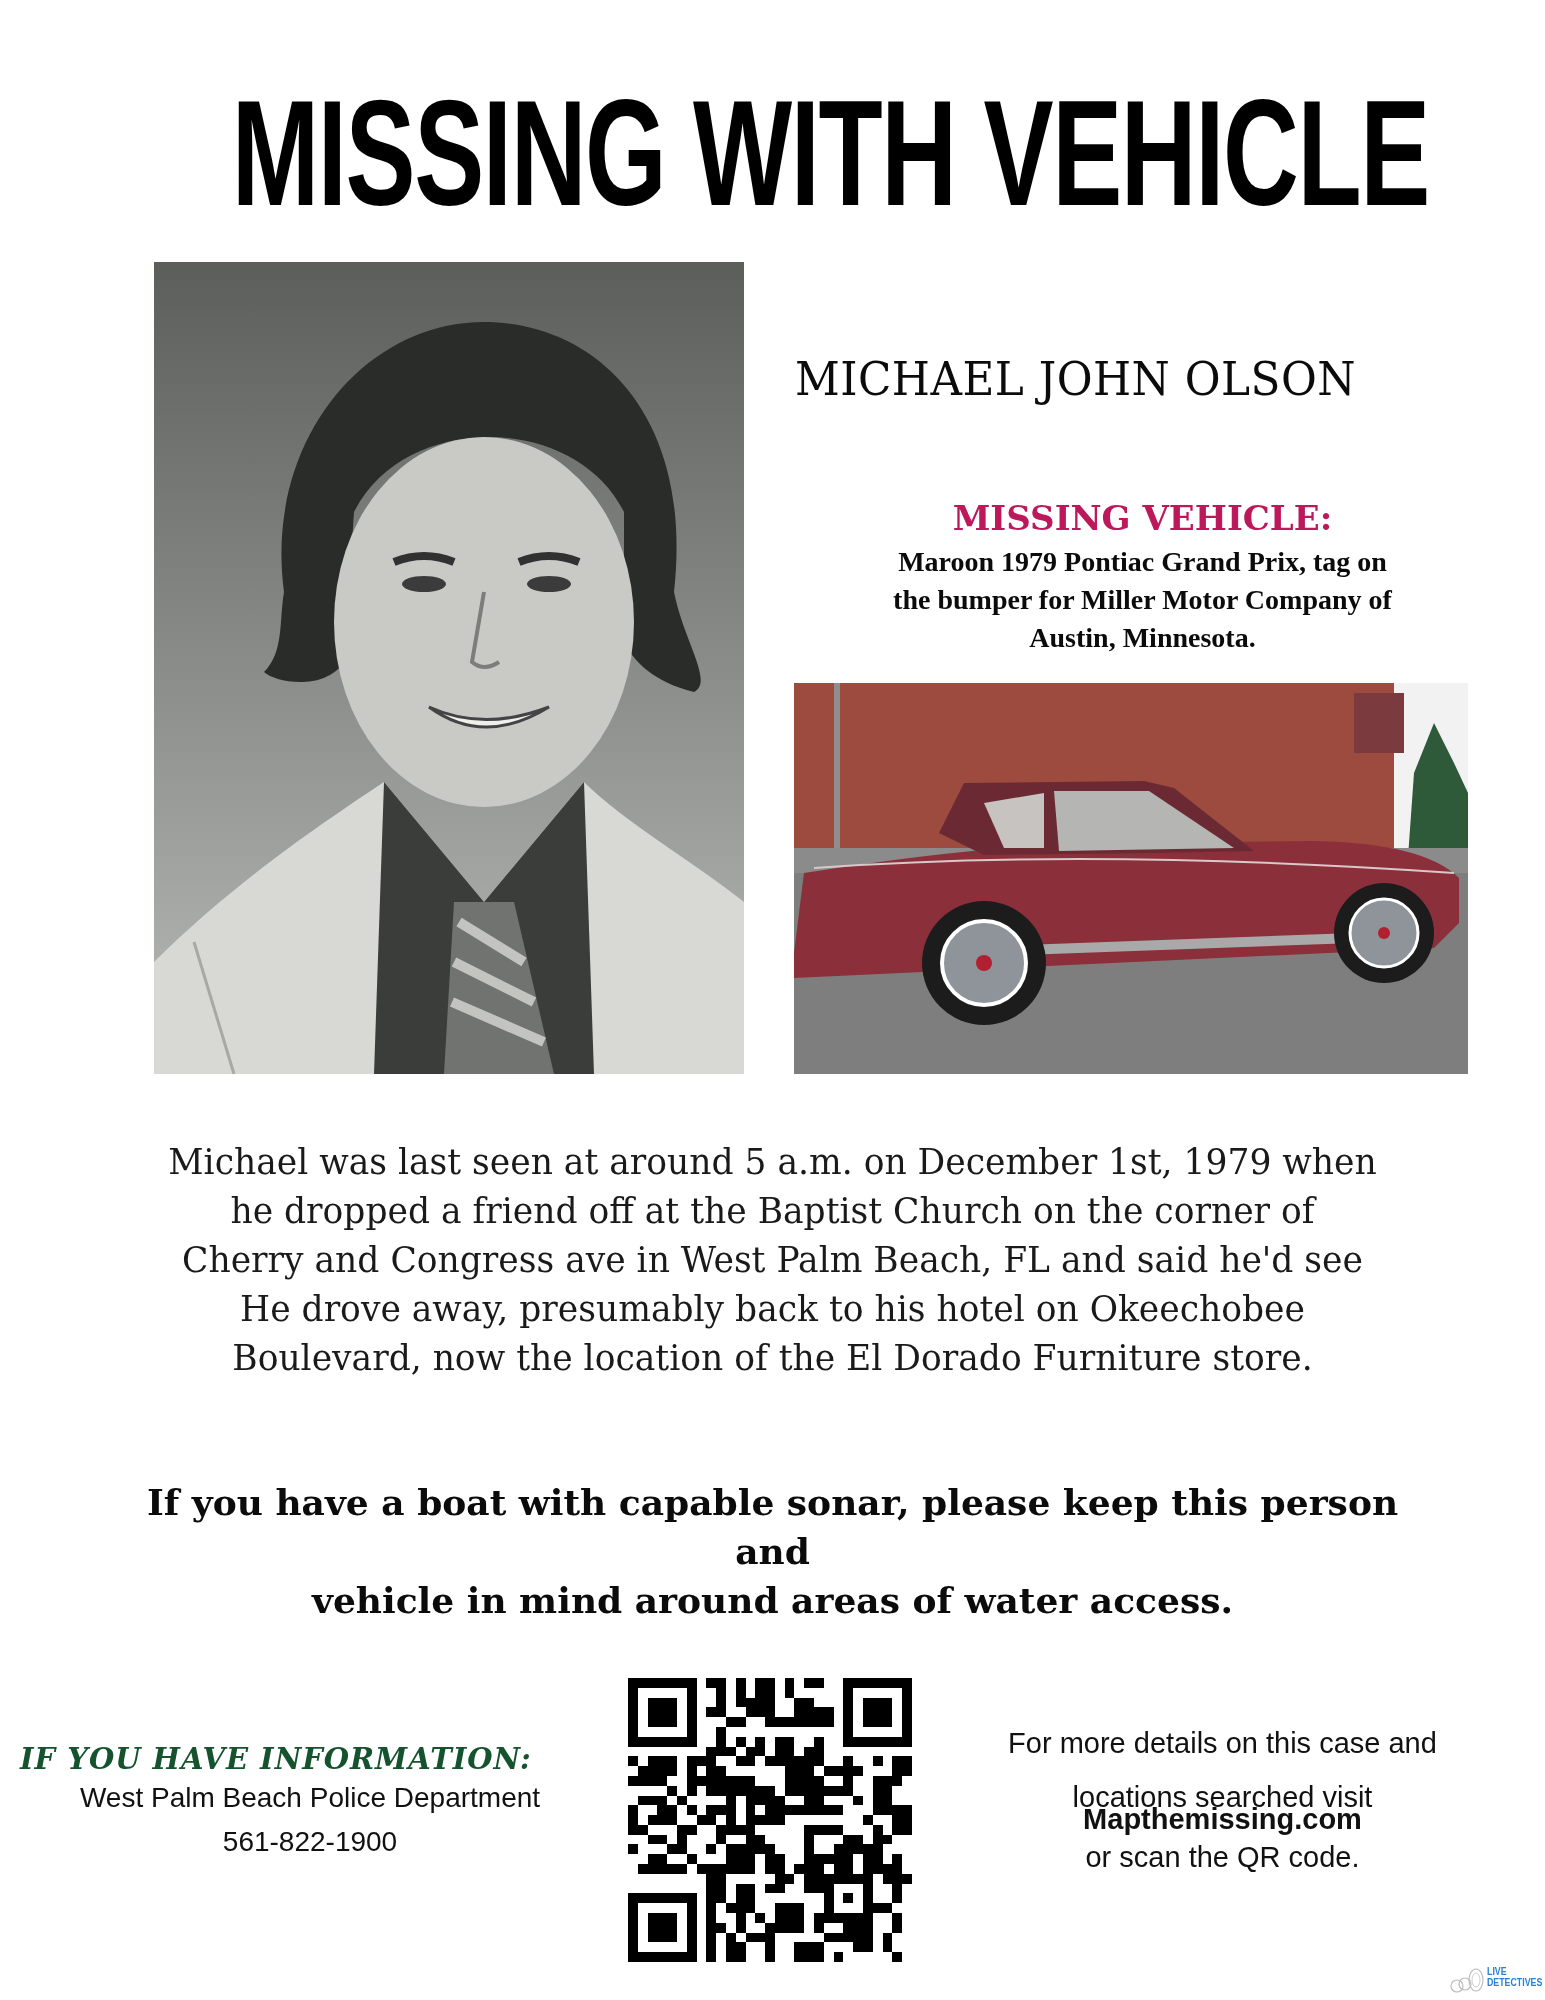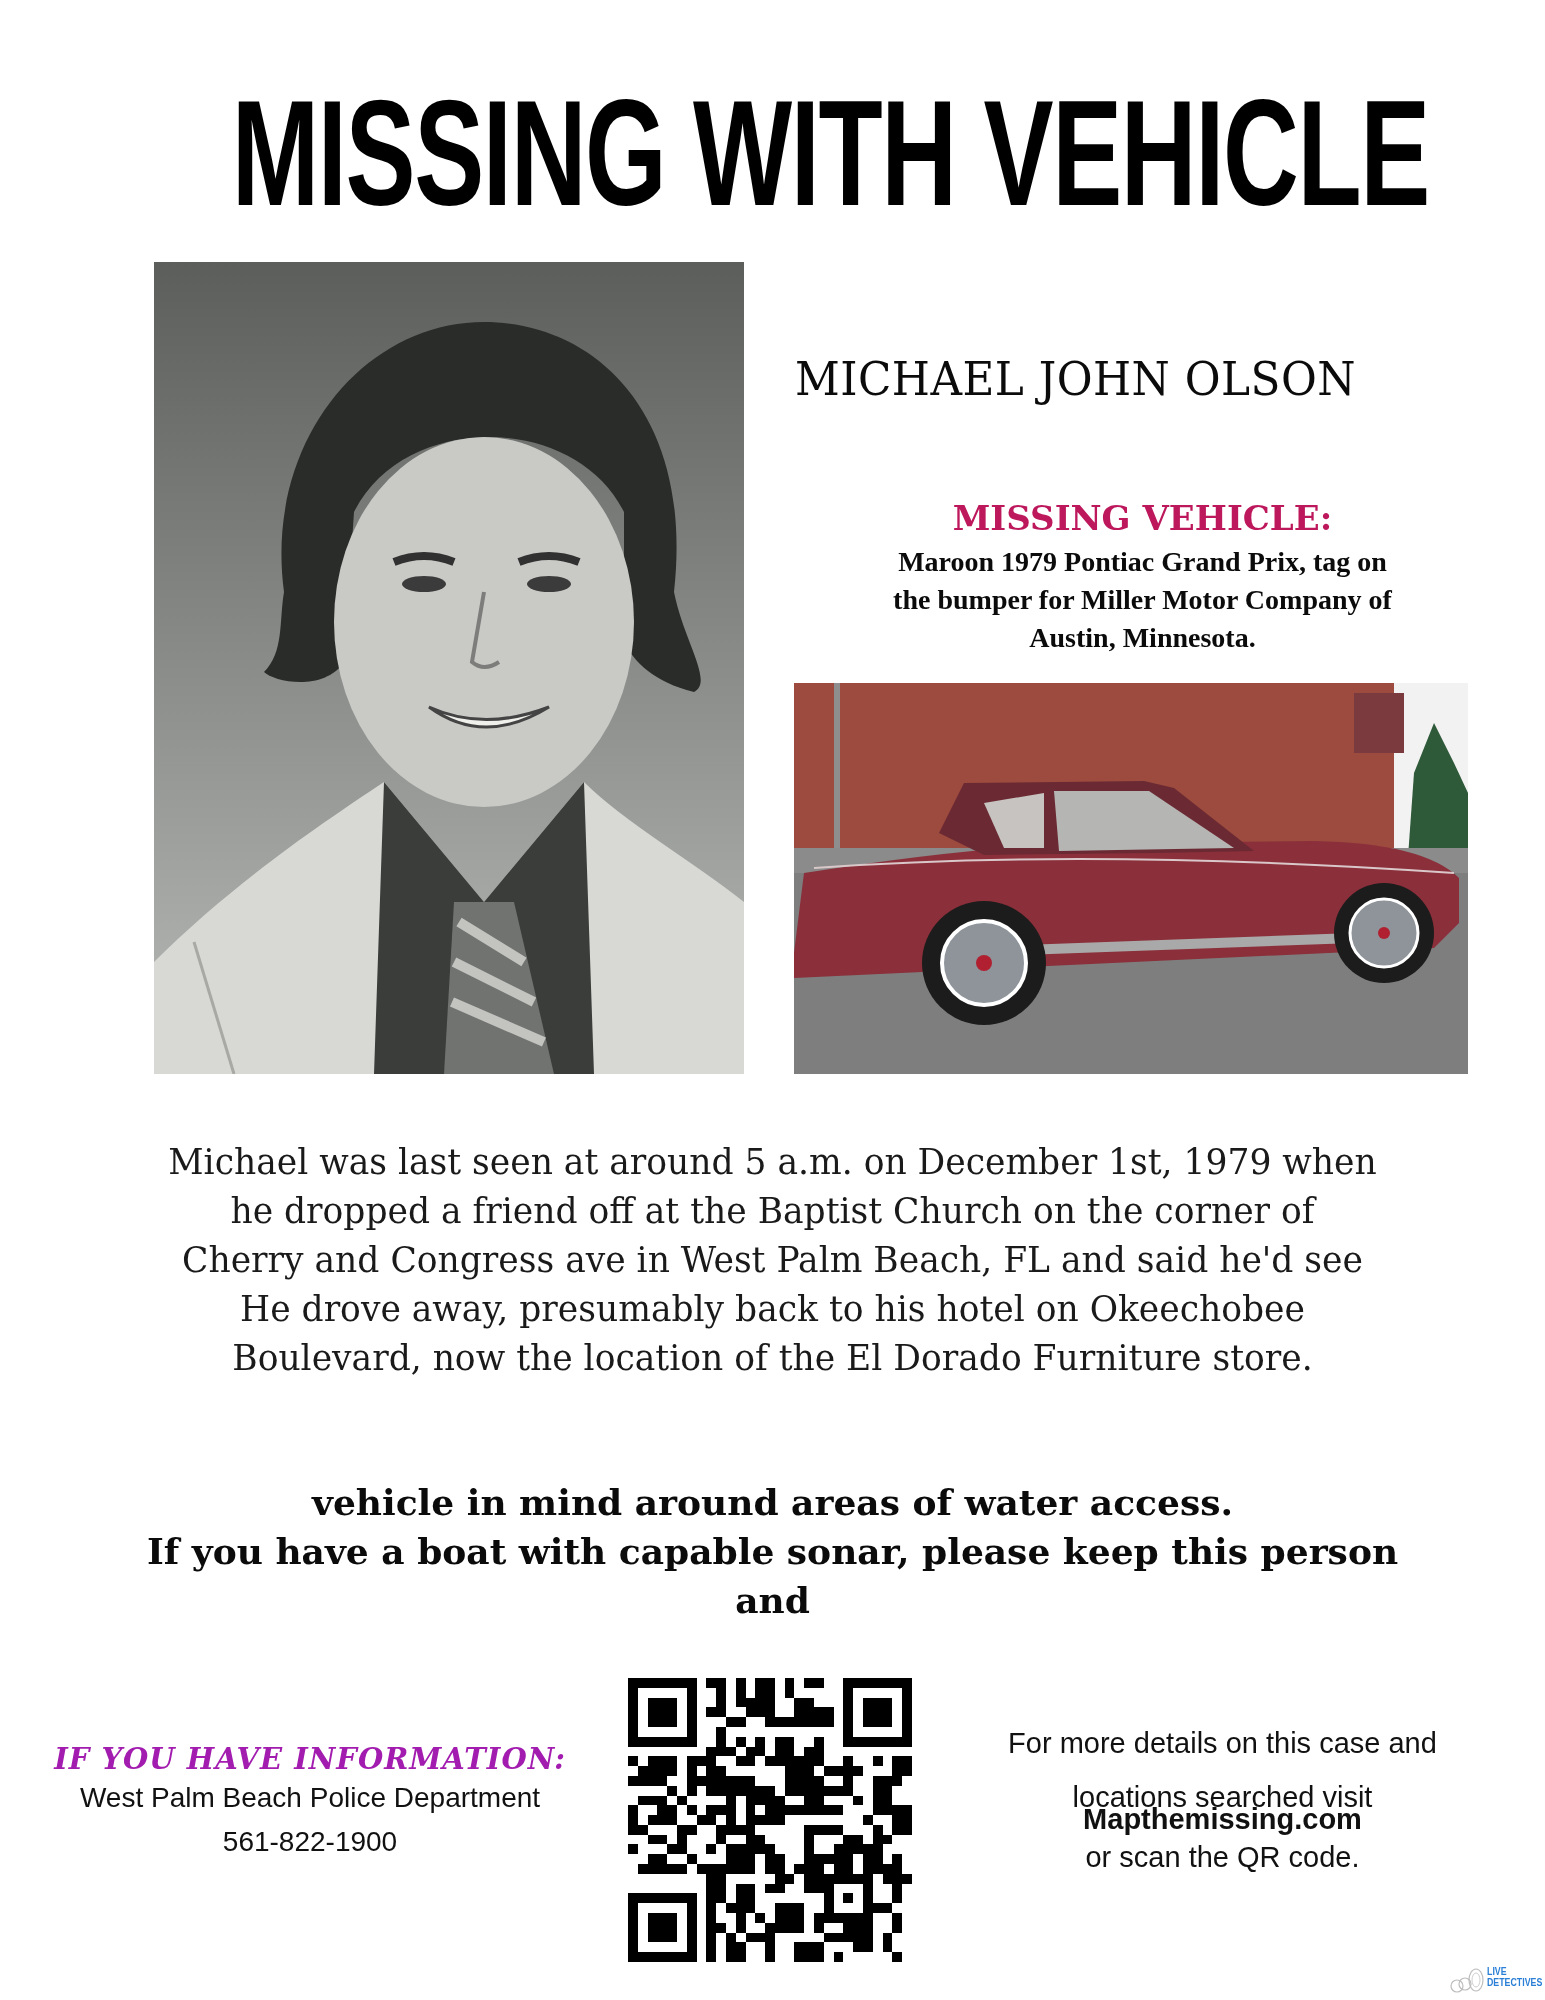--- a/index.html
+++ b/index.html
@@ -14,21 +14,21 @@
   .serif { font-family:"DejaVu Serif", "Liberation Serif", serif; }
   .name { left:795px; top:352px; width:700px; font-size:46px; font-weight:normal; letter-spacing:0.5px; transform:scaleX(0.95); transform-origin:left top; white-space:nowrap; color:#0b0b0b; }
   .veh-head { left:790px; top:498px; width:705px; text-align:center; font-size:34px; font-weight:bold; color:#be185d; }
   .veh-desc { left:790px; top:543px; width:705px; text-align:center; font-size:28px; font-weight:bold; line-height:38px; color:#0b0b0b;font-family:Liberation Serif, serif; }
   .photo { overflow:hidden; }
   .portrait { left:154px; top:262px; width:590px; height:812px;
     background: radial-gradient(ellipse at 50% 10%, #6d6f6c 0%, #4a4d4a 60%, #3d403d 100%); }
   .car { left:794px; top:683px; width:674px; height:391px; background:#8f4a3f; }
   .para { left:110px; top:1138px; width:1325px; text-align:center; font-size:34.5px; line-height:49px; color:#1a1a1a; }
   .appeal { left:110px; top:1478px; width:1325px; text-align:center; font-size:36px; line-height:49px; font-weight:bold; color:#0b0b0b; }
-  .info-head { left:20px; top:1742px; width:580px; text-align:center; font-size:29px; font-weight:bold; font-style:italic; letter-spacing:1px; color:#a21caf; }
+  .info-head { left:20px; top:1742px; width:580px; font-size:29px; font-weight:bold; font-style:italic; letter-spacing:1px; color:#14532d; }
   .sans { font-family:"Liberation Sans", sans-serif; }
   .info-line { left:20px; width:580px; text-align:center; font-size:28px; color:#111; }
   .qr { left:628px; top:1678px; width:284px; height:284px; }
   .more { left:945px; width:555px; text-align:center; font-size:29px; color:#111; line-height:38px; }
   .logo { left:1447px; top:1962px; width:95px; height:34px; }
 </style>
 </head>
 <body>
 
 <div>
@@ -107,22 +107,22 @@
 
   <div class="abs serif para">
     <div>Michael was last seen at around 5 a.m. on December 1st, 1979 when</div>
     <div>he dropped a friend off at the Baptist Church on the corner of</div>
     <div>Cherry and Congress ave in West Palm Beach, FL and said he'd see</div>
     <div>He drove away, presumably back to his hotel on Okeechobee</div>
     <div>Boulevard, now the location of the El Dorado Furniture store.</div>
   </div>
 
   <div class="abs serif appeal">
+    <div>If you have a boat with capable sonar, please keep this person and</div>
     <div>vehicle in mind around areas of water access.</div>
-    <div>If you have a boat with capable sonar, please keep this person and</div>
   </div>
 
   <div class="abs serif info-head">IF YOU HAVE INFORMATION:</div>
   <div class="abs sans info-line" style="top:1782px;">West Palm Beach Police Department</div>
   <div class="abs sans info-line" style="top:1826px;">561-822-1900</div>
 
   <div class="abs qr">
     <svg width="284" height="284" viewBox="0 0 29 29" shape-rendering="crispEdges">
       <rect width="29" height="29" fill="#fff"></rect>
       <g fill="#000">

